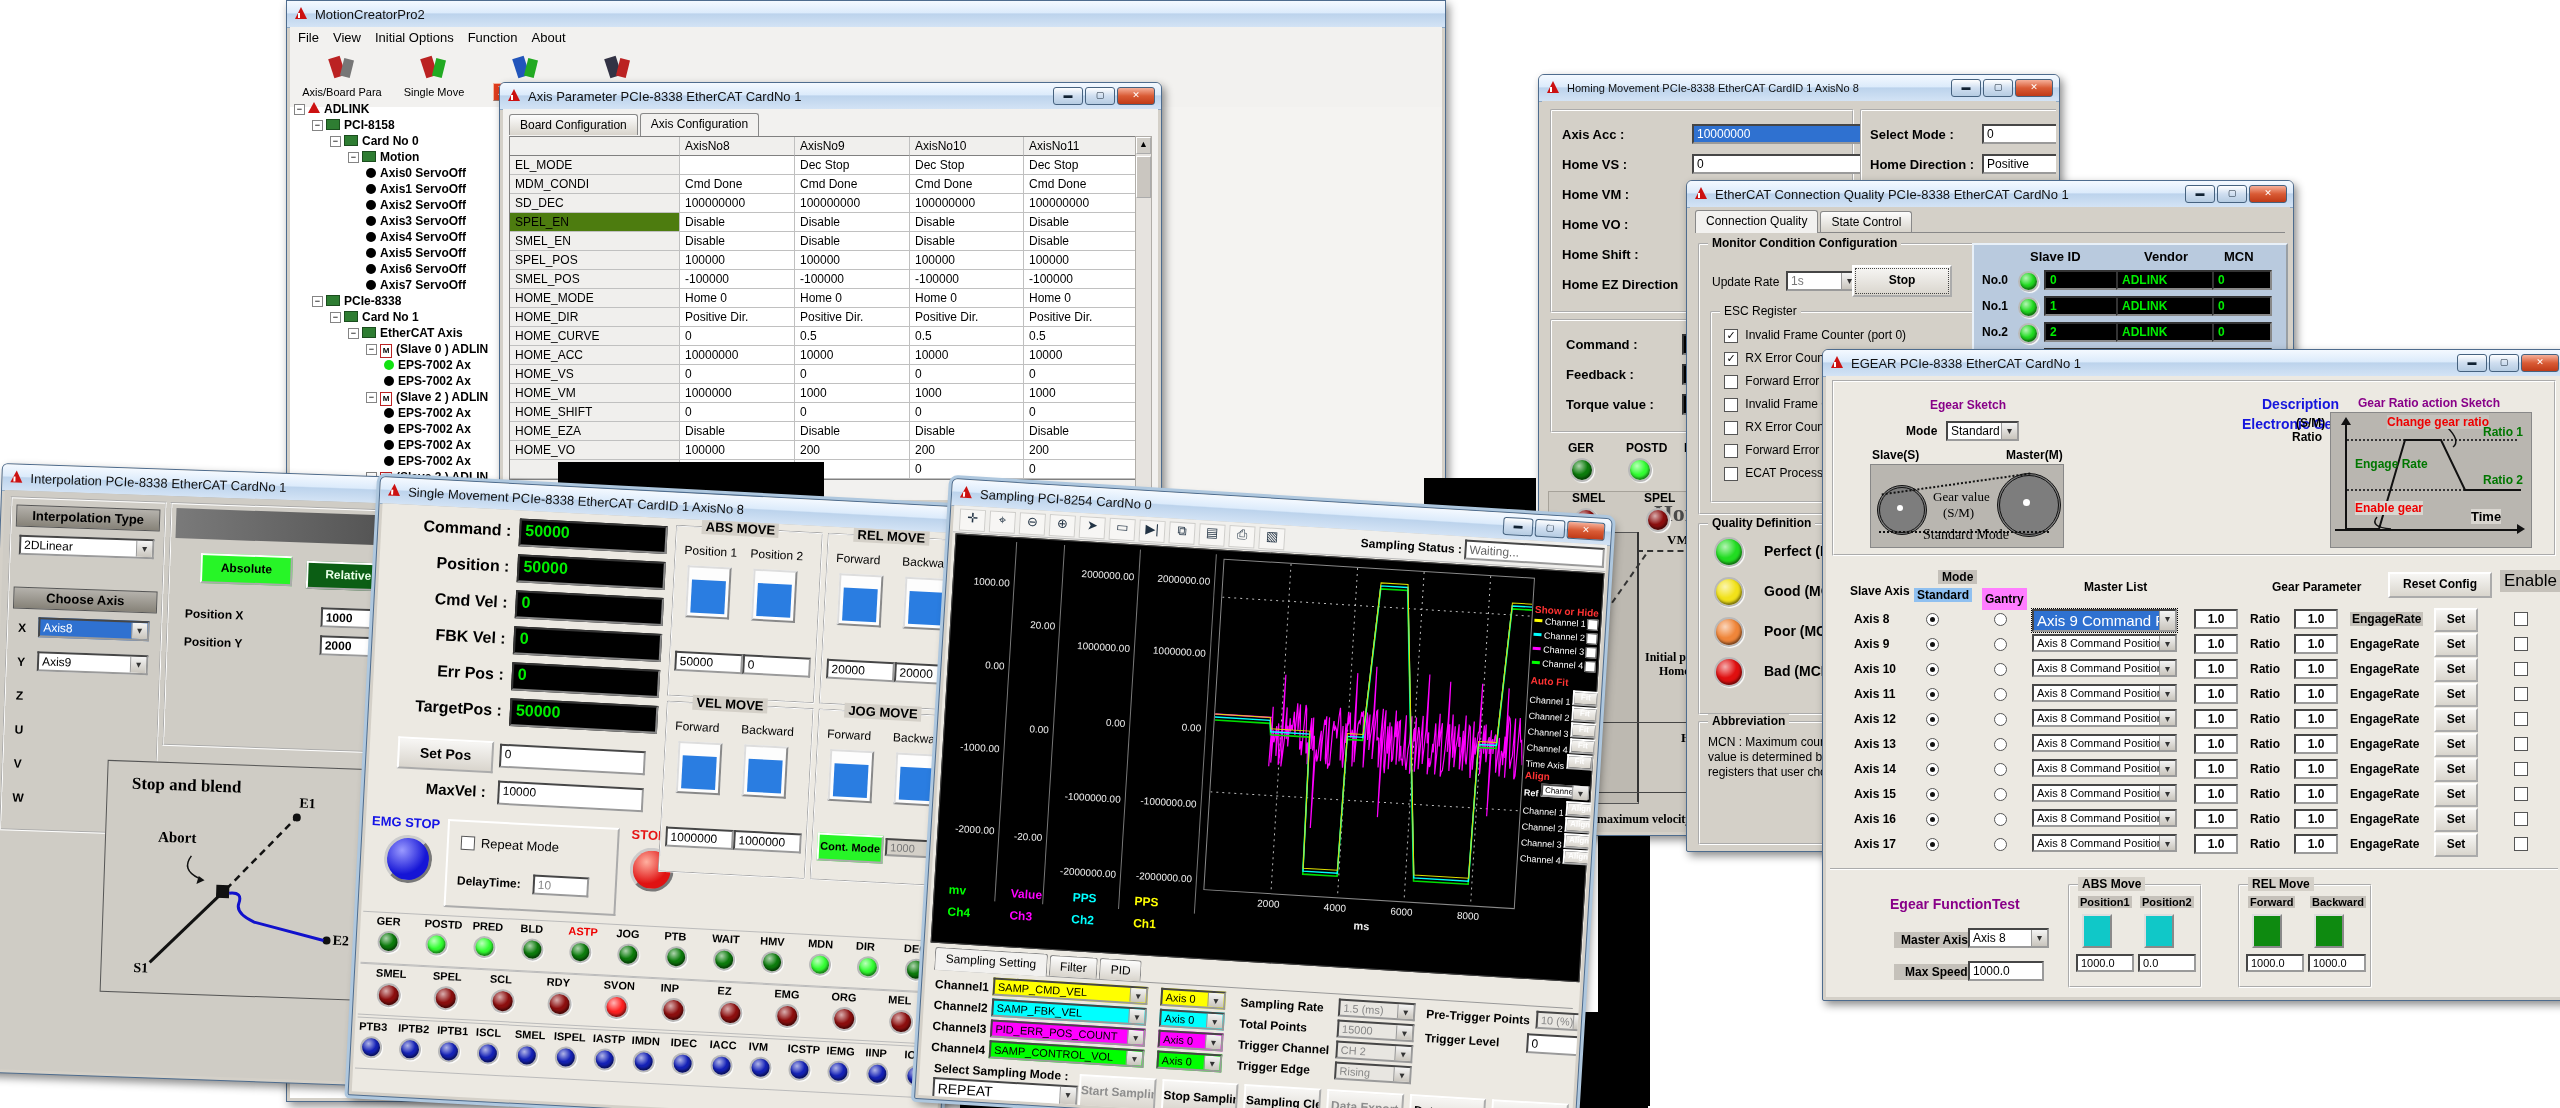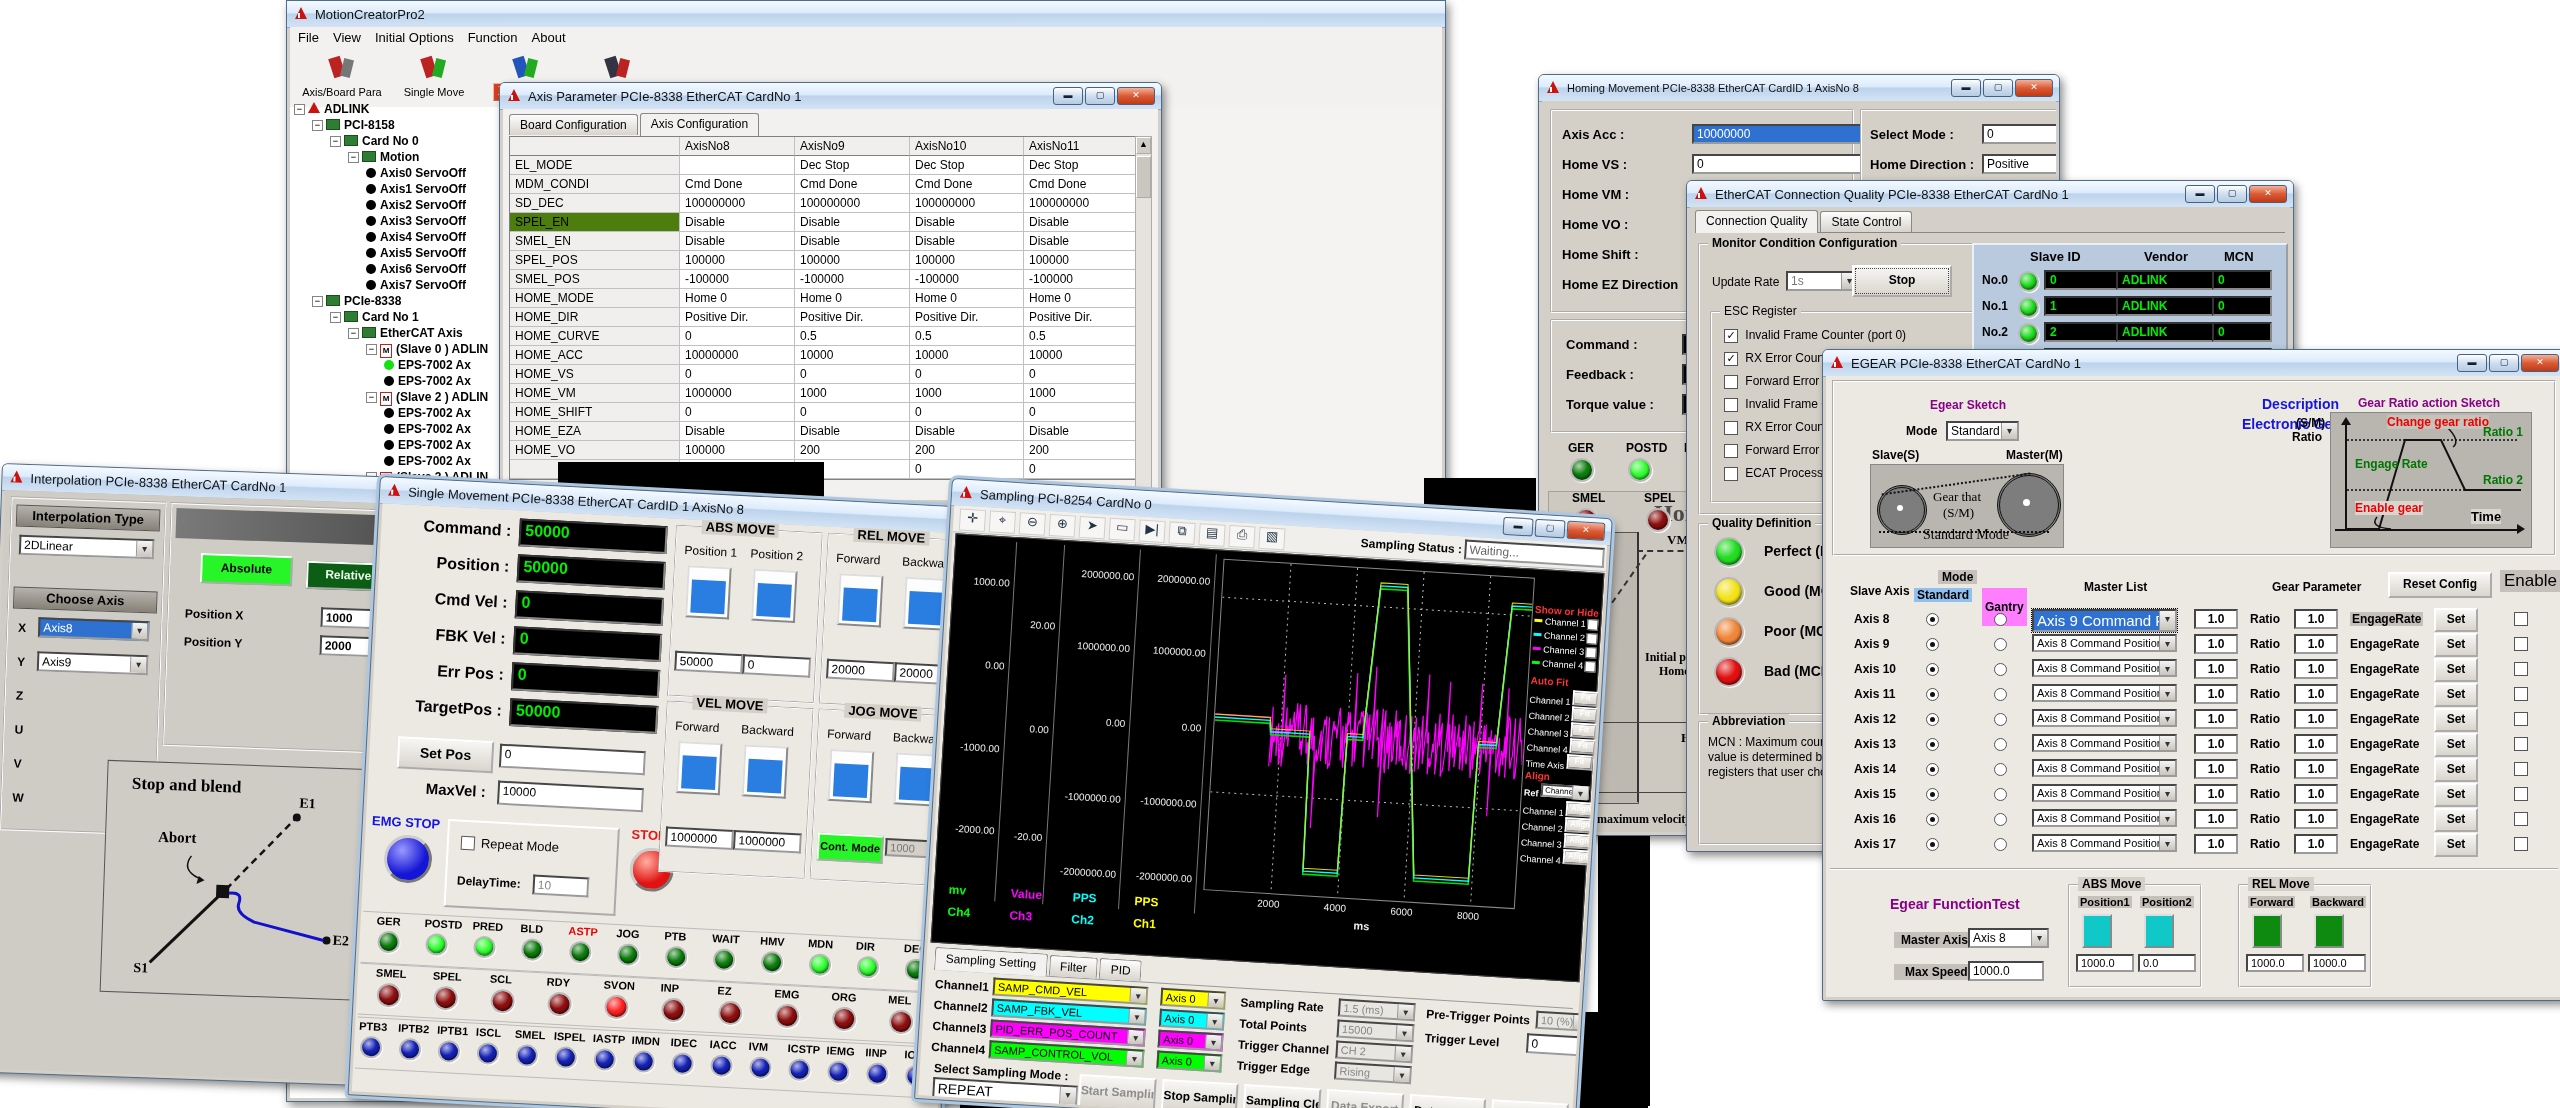--- a/index.html
+++ b/index.html
@@ -442,21 +442,21 @@
       <span class="combo" style="left:112px;top:39px;width:48px;">Standard</span>
       <span class="blab" style="left:38px;top:66px;">Slave(S)</span>
       <span class="blab" style="left:172px;top:66px;">Master(M)</span>
       <div class="abs" style="left:36px;top:82px;width:192px;height:82px;background:#b9b6b0;border:1px solid #888;">
         <div class="abs" style="left:6px;top:20px;width:44px;height:44px;border-radius:50%;background:#7d7d7d;border:3px double #111;"></div>
         <div class="abs" style="left:26px;top:40px;width:6px;height:6px;border-radius:50%;background:#fff;"></div>
         <div class="abs" style="left:126px;top:8px;width:58px;height:58px;border-radius:50%;background:#7d7d7d;border:3px double #111;"></div>
         <div class="abs" style="left:152px;top:34px;width:7px;height:7px;border-radius:50%;background:#fff;"></div>
         <div class="abs" style="left:10px;top:18px;width:150px;border-top:2px dotted #111;transform:rotate(-8deg);"></div>
         <div class="abs" style="left:8px;top:66px;width:170px;border-top:2px dotted #111;"></div>
-        <div class="abs" style="left:62px;top:24px;font-family:'Liberation Serif',serif;font-size:13px;">Gear that</div>
+        <div class="abs" style="left:62px;top:24px;font-family:'Liberation Serif',serif;font-size:13px;">Gear value</div>
         <div class="abs" style="left:72px;top:40px;font-family:'Liberation Serif',serif;font-size:13px;">(S/M)</div>
         <div class="abs" style="left:52px;top:62px;font-family:'Liberation Serif',serif;font-size:14px;">Standard Mode</div>
       </div>
       <span class="blab" style="left:428px;top:14px;color:#1515dd;font-size:14px;">Description</span>
       <span class="blab" style="left:408px;top:34px;color:#1515dd;font-size:14px;">Electronic Gearing</span>
       <span class="blab" style="left:524px;top:14px;color:#880088;">Gear Ratio action Sketch</span>
       <div class="abs" style="left:496px;top:30px;width:200px;height:134px;background:#b9b6b0;border:1px solid #888;">
         <div class="abs" style="left:14px;top:8px;width:2px;height:110px;background:#111;"></div>
         <div class="abs" style="left:10px;top:4px;border-left:5px solid transparent;border-right:5px solid transparent;border-bottom:8px solid #111;"></div>
         <div class="abs" style="left:4px;top:116px;width:186px;height:2px;background:#111;"></div>
@@ -475,21 +475,21 @@
         <div class="abs blab" style="left:24px;top:88px;color:#ee0000;background:#d9d6d0;font-size:12px;">Enable gear</div>
         <div class="abs blab" style="left:140px;top:96px;background:#d9d6d0;font-size:13px;">Time</div>
       </div>
       <span class="blab" style="left:462px;top:34px;font-size:12px;">(S/M)</span>
       <span class="blab" style="left:458px;top:48px;font-size:12px;">Ratio</span>
     </div>
     <div class="abs" id="egear-tablehead" style="left:6px;top:180px;right:6px;height:52px;">
         <span class="blab" style="left: 18px; top: 28px;">Slave Axis</span>
         <span class="blab" style="left: 106px; top: 14px; background: rgb(197, 193, 186); padding: 0px 4px;">Mode</span>
         <span class="blab" style="left: 82px; top: 32px; background: rgb(143, 192, 240); padding: 0px 3px;">Standard</span>
-        <span class="blab" style="left: 150px; top: 32px; background: rgb(255, 125, 255); padding: 12px 3px;">Gantry</span>
+        <span class="blab" style="left: 150px; top: 32px; background: rgb(255, 125, 255); padding: 4px 3px;">Gantry</span>
         <span class="blab" style="left: 252px; top: 24px;">Master List</span>
         <span class="blab" style="left: 440px; top: 24px;">Gear Parameter</span>
         <span class="btn" style="left: 556px; top: 16px; width: 100px; height: 22px; line-height: 20px; font-weight: bold;">Reset Config</span>
         <span style="position: absolute; left: 668px; top: 14px; font-size: 17px; background: rgb(197, 193, 186); padding: 1px 4px;">Enable</span>
       </div>
     <div class="abs" id="egear-rows" style="left:6px;top:232px;right:6px;height:250px;">
         <div style="position: absolute; left: 0px; top: 0px; height: 24px; width: 100%;">
           <span class="blab" style="left: 22px; top: 4px;">Axis 8</span>
           <span class="radio on" style="position: absolute; left: 94px; top: 5px;"></span>
           <span class="radio" style="position: absolute; left: 162px; top: 5px;"></span>

